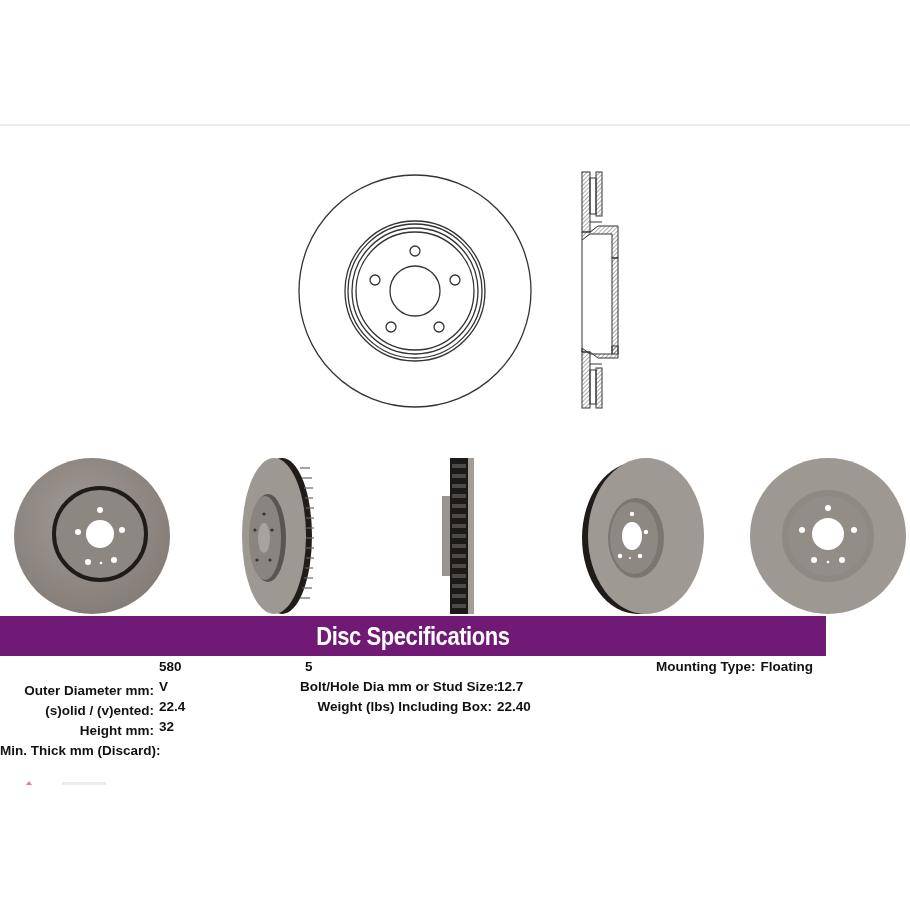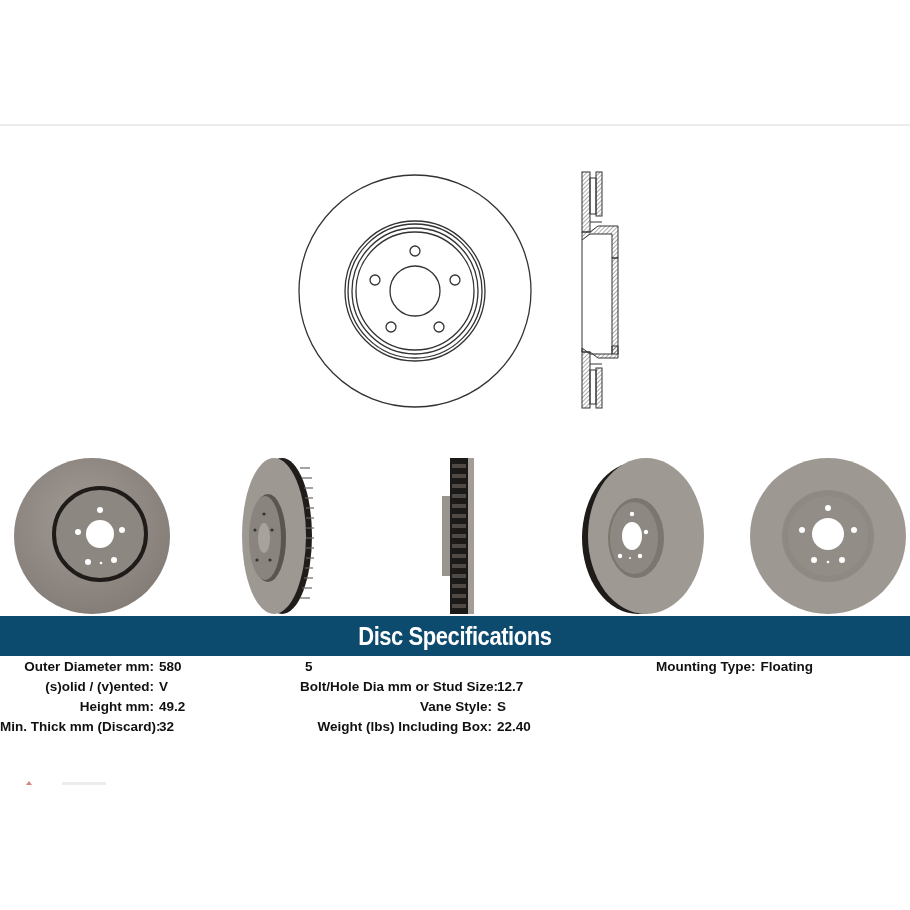--- a/index.html
+++ b/index.html
@@ -10,37 +10,37 @@
     .top-divider { position: absolute; left: 0; top: 124px; width: 910px; height: 2px; background: #ececec; }
     .drawing-front { position: absolute; left: 296px; top: 172px; width: 238px; height: 238px; }
     .drawing-section { position: absolute; left: 576px; top: 170px; width: 50px; height: 240px; }
     .photo { position: absolute; }
     .p1 { left: 12px; top: 456px; width: 160px; height: 160px; }
     .p2 { left: 238px; top: 456px; width: 76px; height: 160px; }
     .p3 { left: 440px; top: 456px; width: 40px; height: 160px; }
     .p4 { left: 580px; top: 456px; width: 126px; height: 160px; }
     .p5 { left: 748px; top: 456px; width: 160px; height: 160px; }
     .spec-banner {
-      position: absolute; left: 0; top: 616px; width: 910px; height: 40px; background: #0c4a6e;
+      position: absolute; left: 0; top: 616px; width: 826px; height: 40px; background: #701a75;
       display: flex; align-items: center; justify-content: center;
     }
     .spec-title {
       color: #fff; font-family: "Liberation Sans", sans-serif; font-weight: bold;
       font-size: 25px; letter-spacing: -0.5px; transform: scaleX(0.88);
       position: relative; left: 0px;
     }
     .spec-col { position: absolute; top: 657px; }
     .spec-row {
       height: 20px; line-height: 20px; font-size: 13.5px; font-weight: bold; color: #111;
       white-space: nowrap; display: flex;
     }
     .spec-row .lbl { display: inline-block; text-align: right; }
     .spec-row .val { display: inline-block; padding-left: 5px; }
     .col1 { left: 0; }
-    .col1 .lbl { width: 154px; }
+    .col1 .lbl { width: 154px; margin-top: 24px; }
     .col2 { left: 300px; }
     .col2 .lbl { width: 192px; }
     .col3 { left: 656px; }
     .col3 .lbl { width: auto; }
     .footer-mark { position: absolute; left: 26px; top: 781px; width: 0; height: 0;
       border-left: 3px solid transparent; border-right: 3px solid transparent; border-bottom: 4px solid #c45050; opacity: 0.7; }
     .footer-faint { position: absolute; left: 62px; top: 782px; width: 44px; height: 3px; background: #ececec; }
   </style>
 </head>
 <body>
@@ -191,41 +191,37 @@
   <div class="spec-row">
     <span class="lbl">Outer Diameter mm:</span>
     <span class="val">580</span>
   </div>
   <div class="spec-row">
     <span class="lbl">(s)olid / (v)ented:</span>
     <span class="val">V</span>
   </div>
   <div class="spec-row">
     <span class="lbl">Height mm:</span>
-    <span class="val">49.2</span>
+    <span class="val">22.4</span>
   </div>
   <div class="spec-row">
     <span class="lbl">Min. Thick mm (Discard):</span>
     <span class="val">32</span>
   </div>
 </div>
 
 <div class="spec-col col2">
   <div class="spec-row">
     <span class="val">5</span>
   </div>
   <div class="spec-row">
     <span class="lbl">Bolt/Hole Dia mm or Stud Size:</span>
     <span class="val">12.7</span>
   </div>
   <div class="spec-row">
-    <span class="lbl">Vane Style:</span>
-    <span class="val">S</span>
-  </div>
-  <div class="spec-row">
     <span class="lbl">Weight (lbs) Including Box:</span>
     <span class="val">22.40</span>
   </div>
 </div>
 
 <div class="spec-col col3">
   <div class="spec-row">
     <span class="lbl">Mounting Type:</span>
     <span class="val">Floating</span>
   </div>

